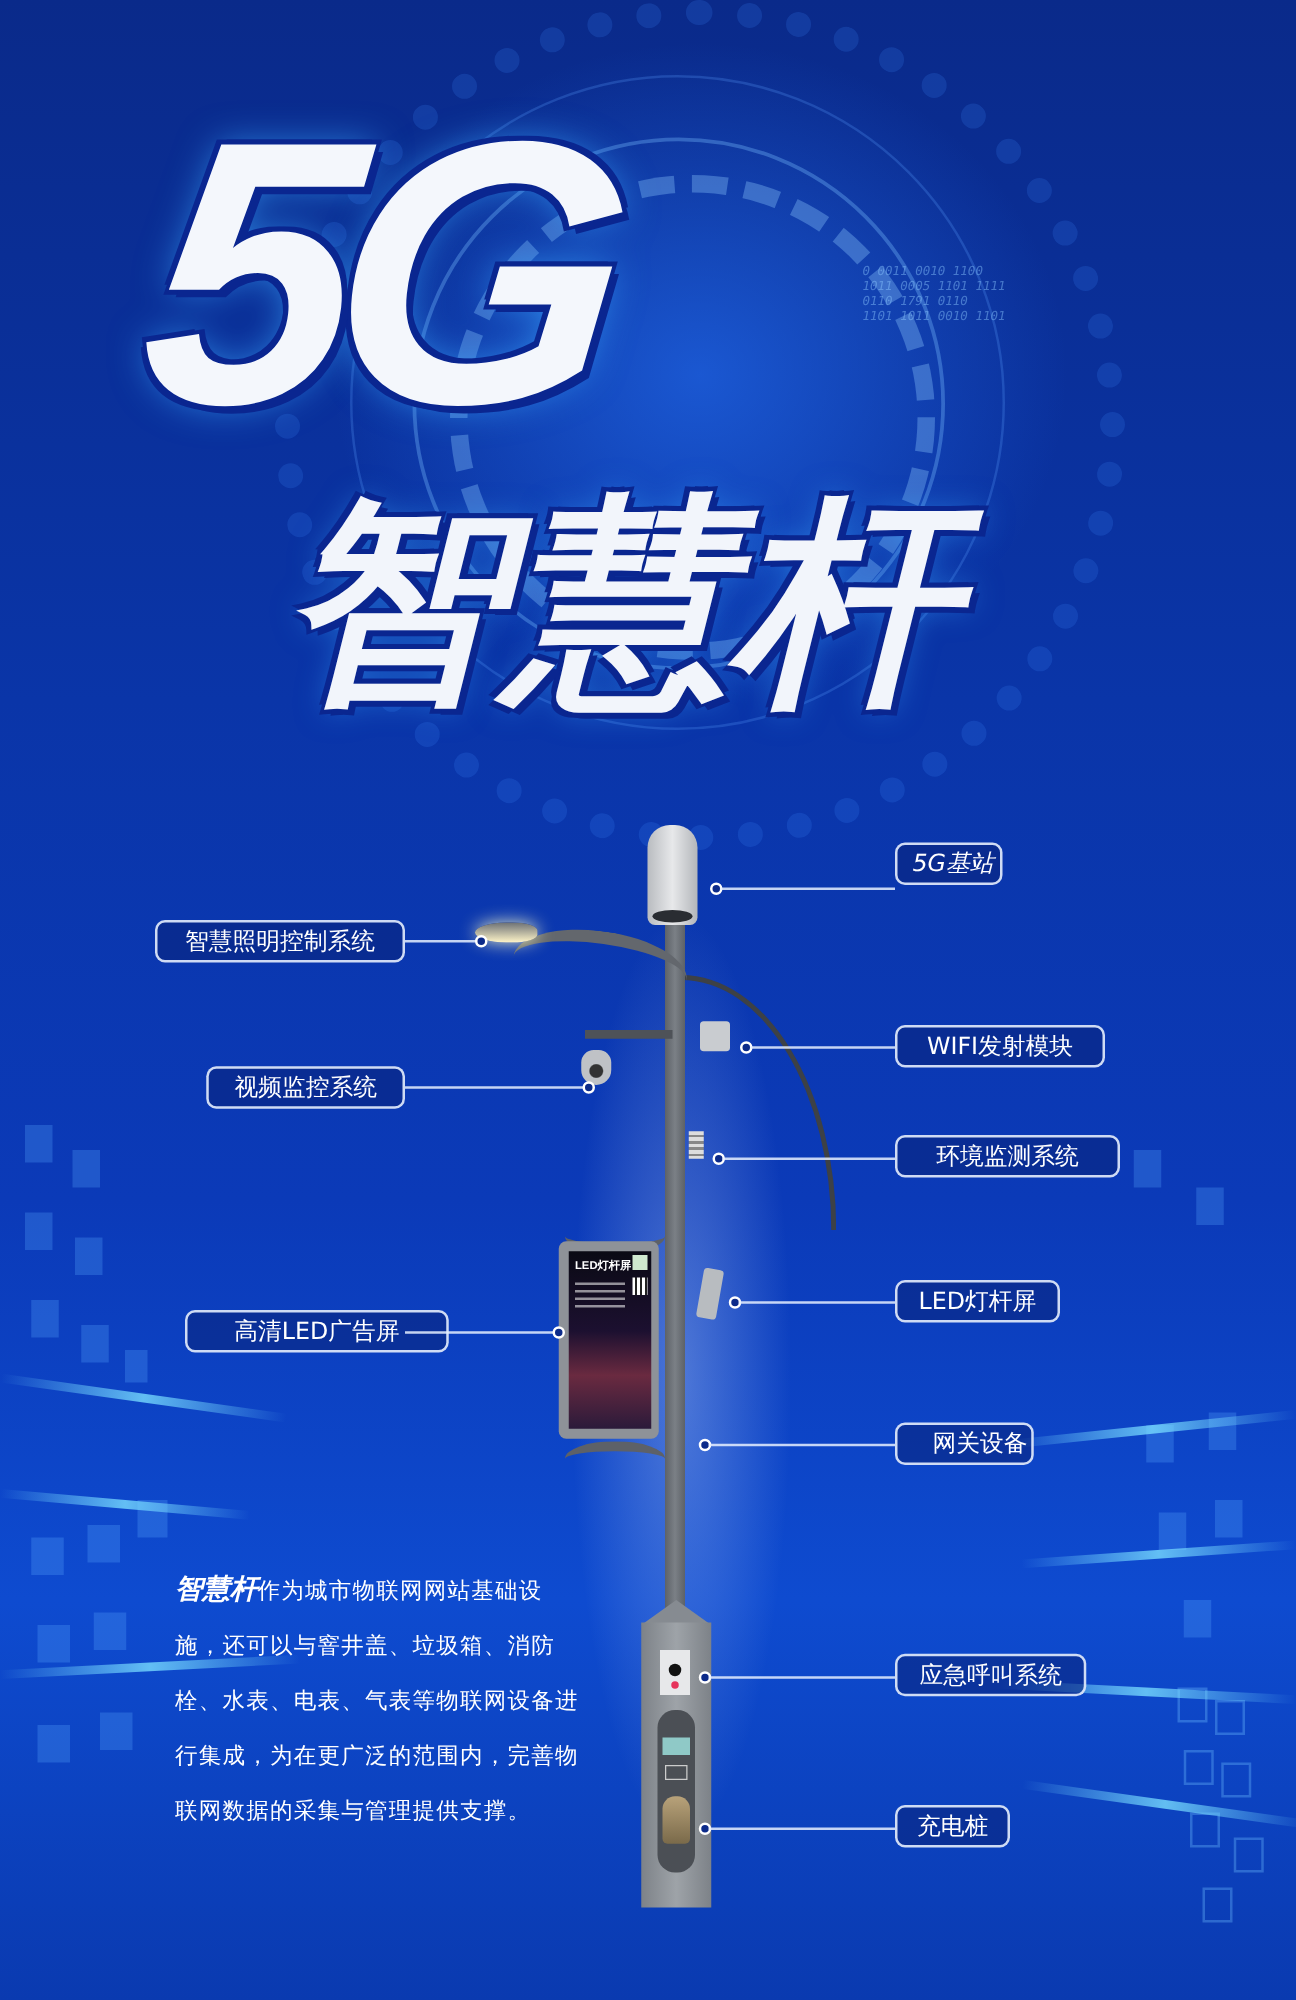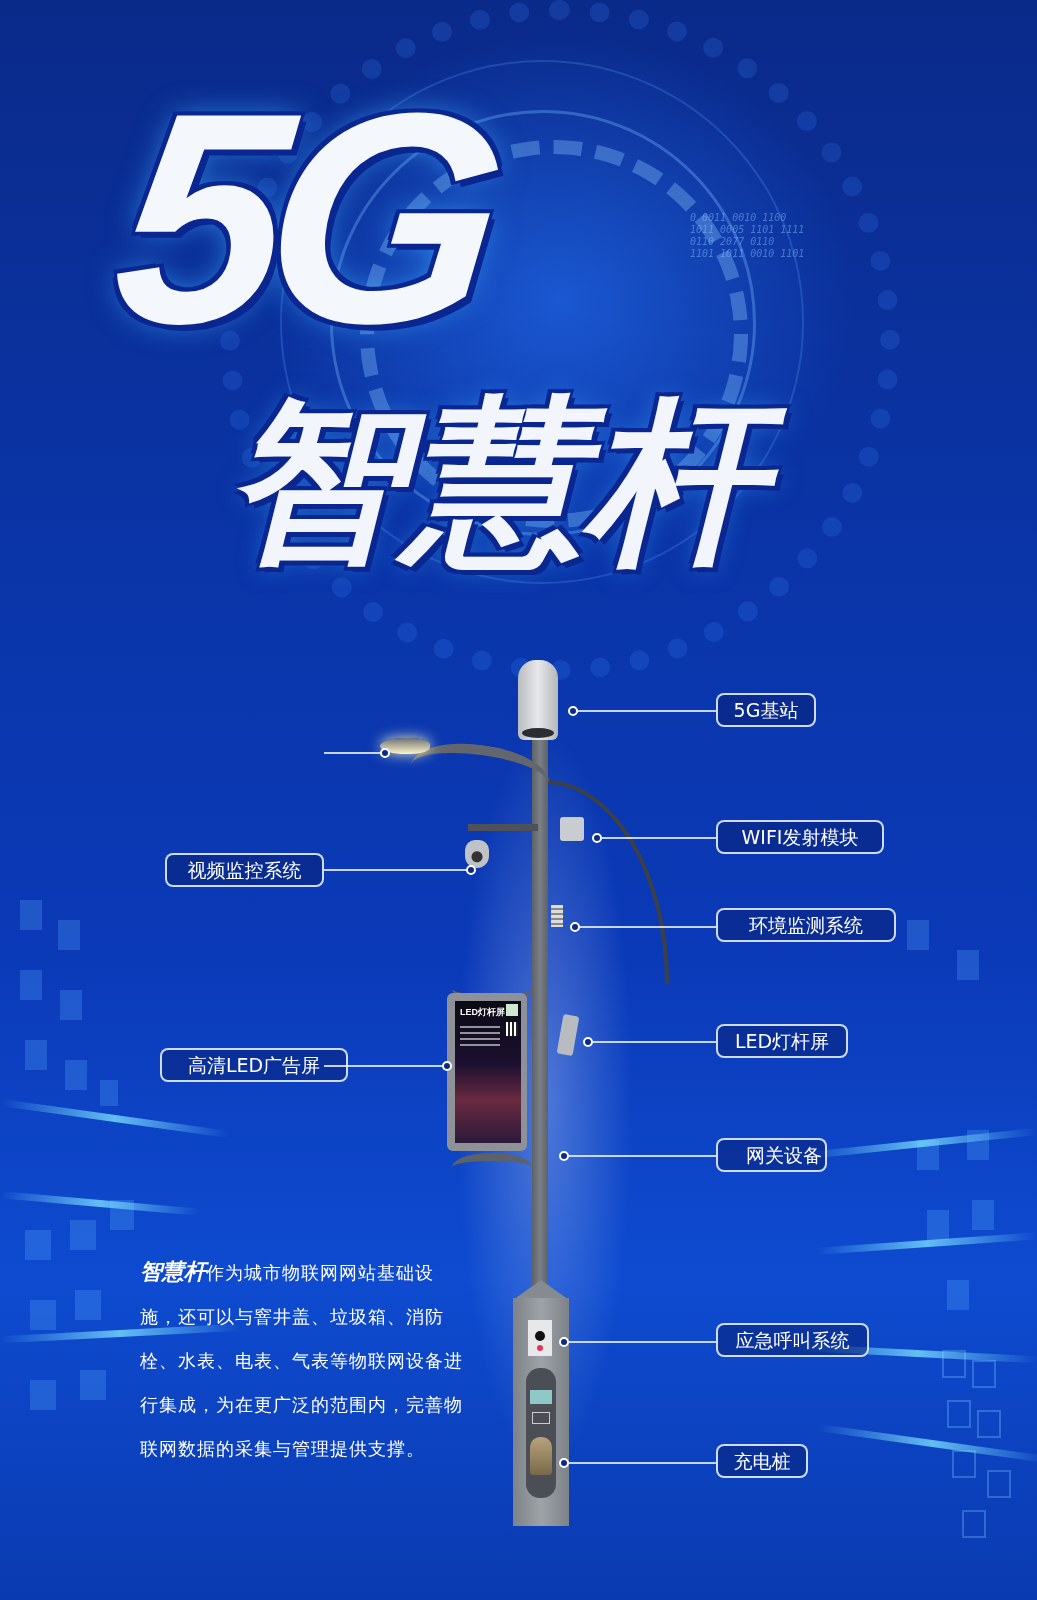--- a/index.html
+++ b/index.html
@@ -99,21 +99,21 @@
 
 <div class="poster">
 
   <div class="ring r4"></div>
   <div class="ring r3"></div>
   <div class="ring r1"></div>
   <div class="ring r2"></div>
   <div class="binary">
     <div>0 0011 0010 1100</div>
     <div>1011 0005 1101 1111</div>
-    <div>0110 2077 0110</div>
+    <div>0110 1791 0110</div>
     <div>1101 1011 0010 1101</div>
   </div>
 
   <div class="grid-side left">
     <div class="tile" style="left:20px;top:20px;width:22px;height:30px;"></div>
     <div class="tile" style="left:58px;top:40px;width:22px;height:30px;"></div>
     <div class="tile" style="left:20px;top:90px;width:22px;height:30px;"></div>
     <div class="tile" style="left:60px;top:110px;width:22px;height:30px;"></div>
     <div class="tile" style="left:25px;top:160px;width:22px;height:30px;"></div>
     <div class="tile" style="left:65px;top:180px;width:22px;height:30px;"></div>
@@ -184,34 +184,35 @@
     <div class="base"></div>
     <div class="sos-panel"></div>
     <div class="sos-btn"></div>
     <div class="sos-led"></div>
     <div class="charger"></div>
     <div class="charger-lcd"></div>
     <div class="charger-nfc"></div>
     <div class="charger-plug"></div>
   </div>
 
+  <div class="callout" style="left:124px;top:736px;width:200px;">智慧照明控制系统</div>
   <div class="leader" style="left:324px;top:752px;width:58px;"></div>
   <div class="dot" style="left:380px;top:748px;"></div>
 
   <div class="callout" style="left:165px;top:853px;width:159px;">视频监控系统</div>
   <div class="leader" style="left:324px;top:869px;width:144px;"></div>
   <div class="dot" style="left:466px;top:865px;"></div>
 
-  <div class="callout" style="left:148px;top:1048px;width:188px;margin-left:12px;">高清LED广告屏</div>
+  <div class="callout" style="left:148px;top:1048px;width:211px;">高清LED广告屏</div>
   <div class="leader" style="left:324px;top:1065px;width:120px;"></div>
   <div class="dot" style="left:442px;top:1061px;"></div>
 
   <div class="dot" style="left:568px;top:706px;"></div>
   <div class="leader" style="left:576px;top:710px;width:140px;"></div>
-  <div class="callout" style="left:716px;top:693px;width:100px;">5G基站</div>
+  <div class="callout" style="left:716px;top:674px;width:86px;font-style:italic;">5G基站</div>
 
   <div class="dot" style="left:592px;top:833px;"></div>
   <div class="leader" style="left:600px;top:837px;width:116px;"></div>
   <div class="callout" style="left:716px;top:820px;width:168px;">WIFI发射模块</div>
 
   <div class="dot" style="left:570px;top:922px;"></div>
   <div class="leader" style="left:578px;top:926px;width:138px;"></div>
   <div class="callout" style="left:716px;top:908px;width:180px;">环境监测系统</div>
 
   <div class="dot" style="left:583px;top:1037px;"></div>

